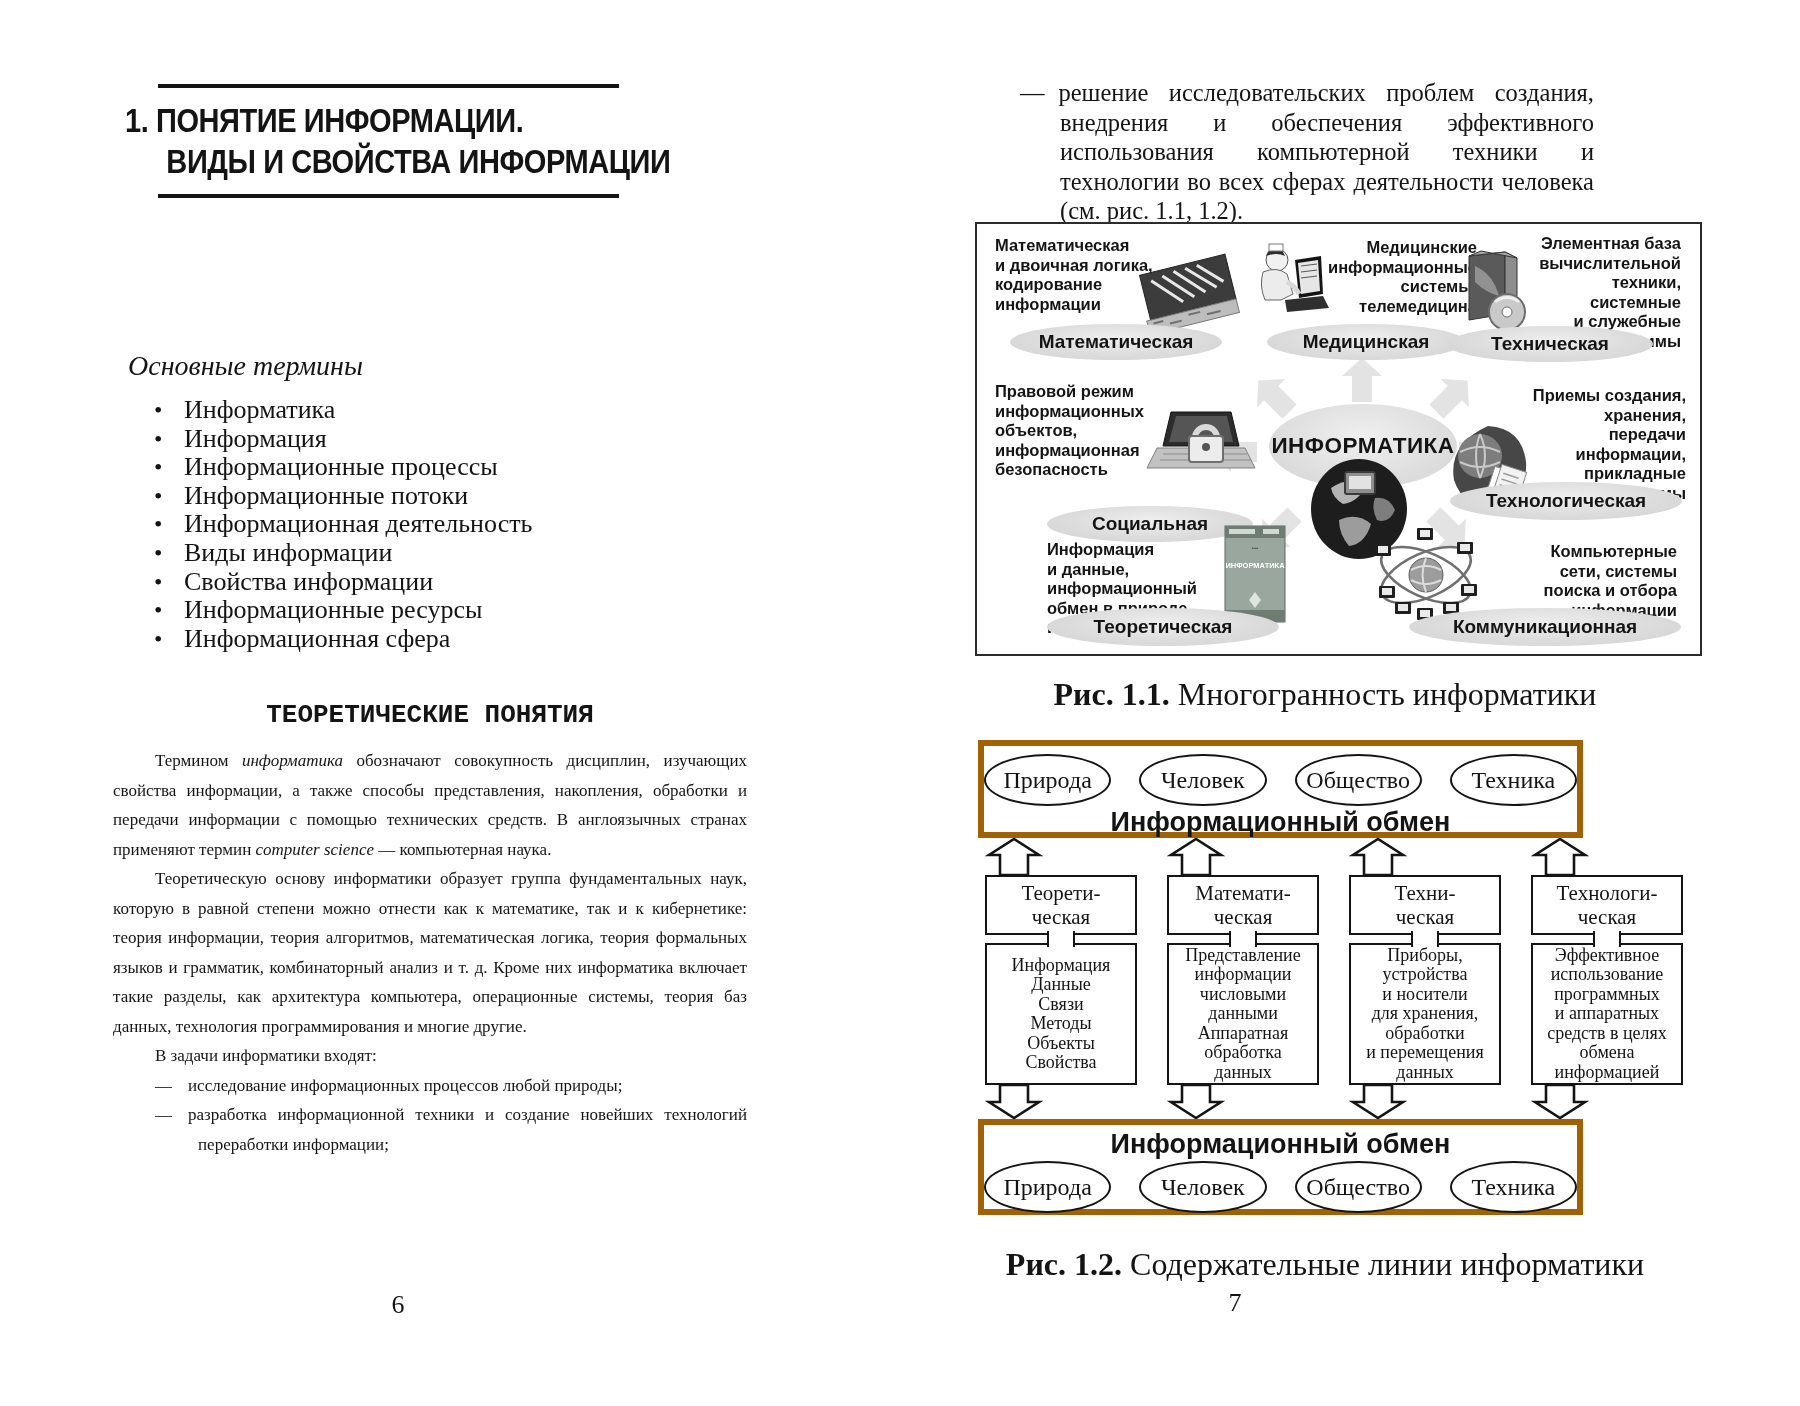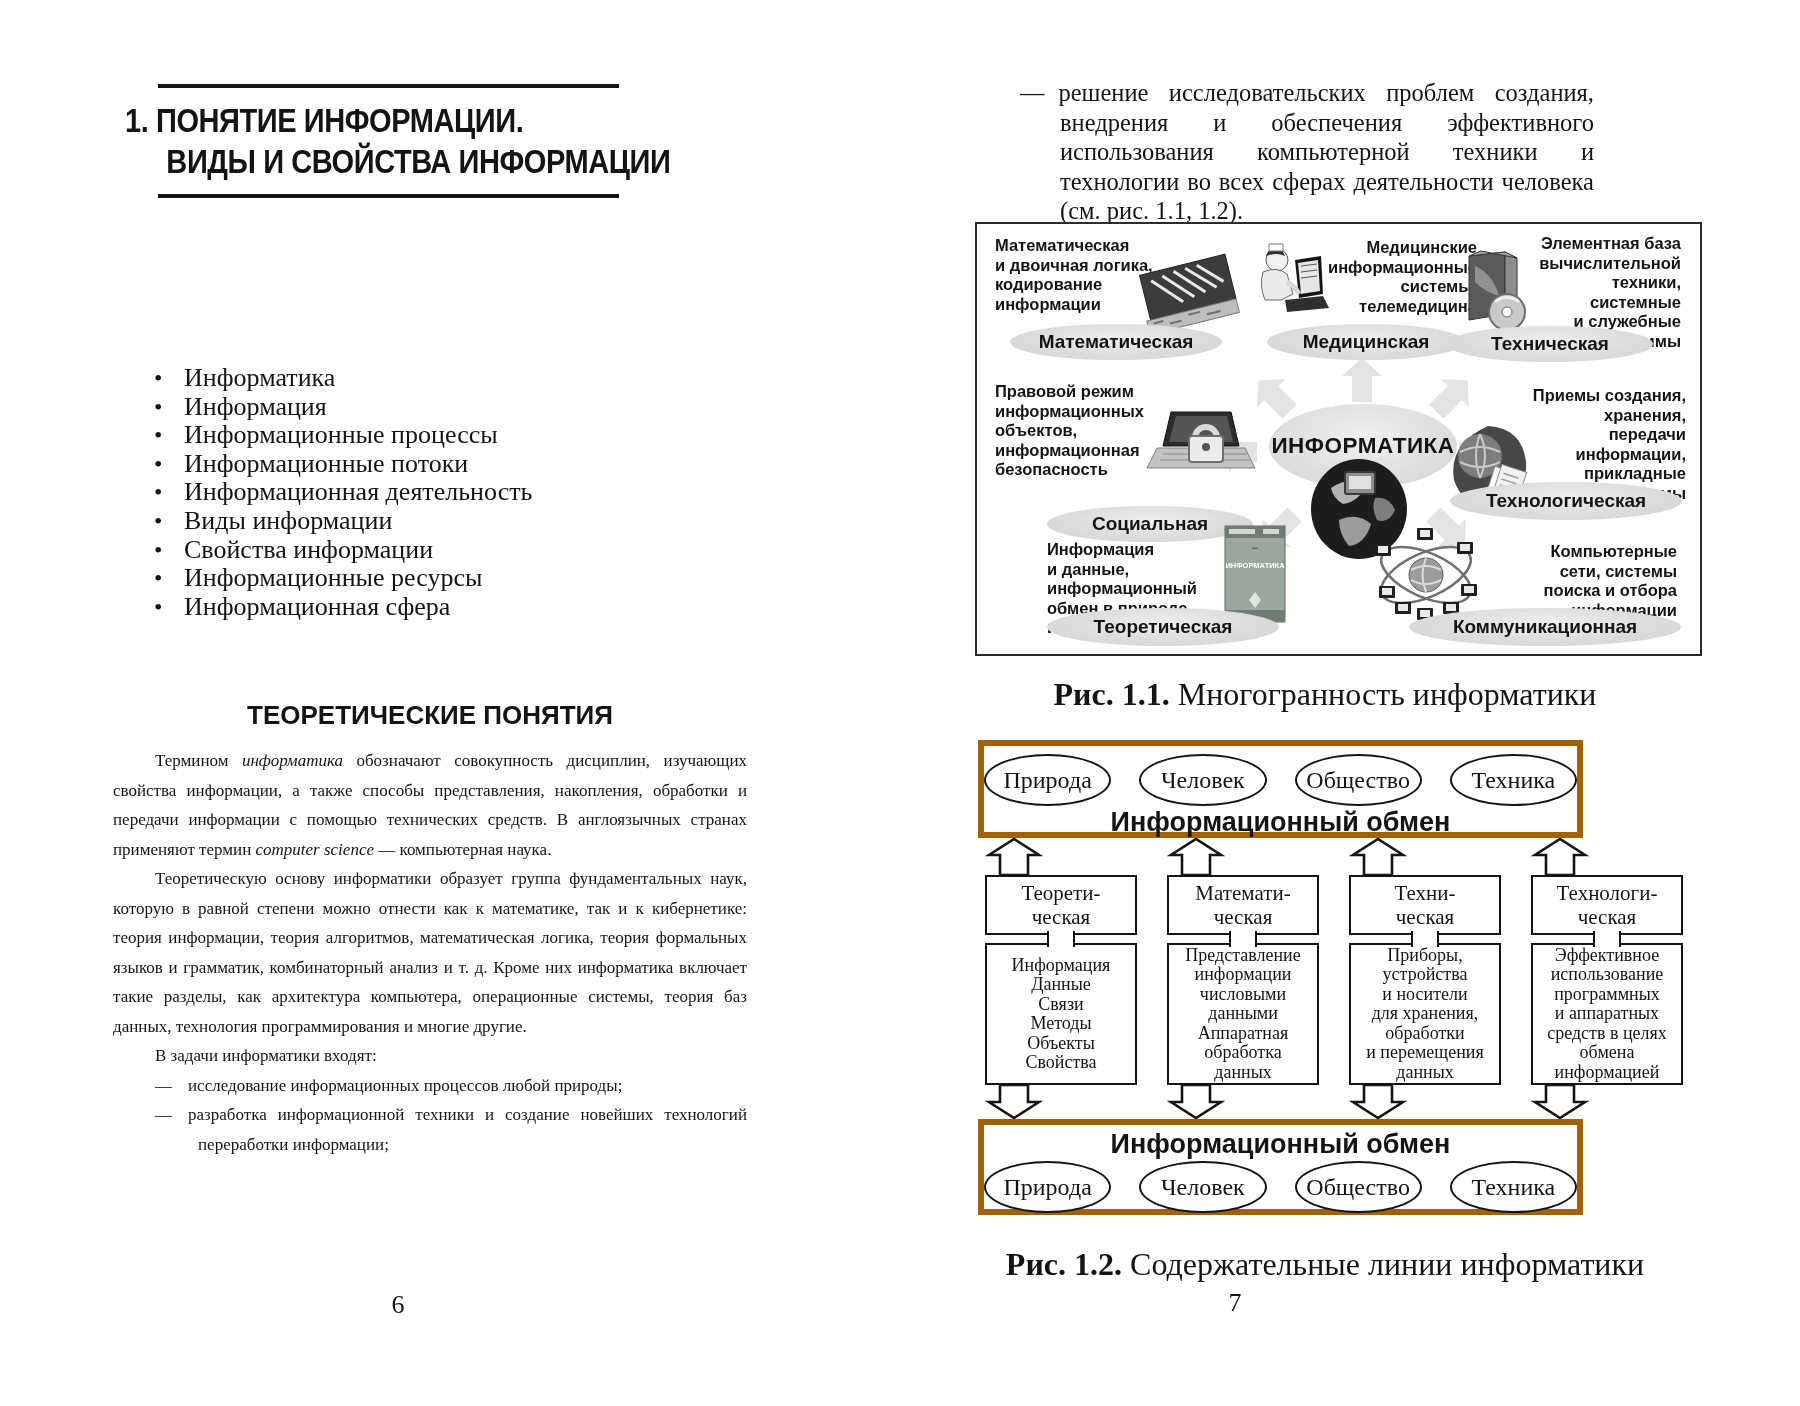--- a/index.html
+++ b/index.html
@@ -15,21 +15,21 @@
   .chapter-line.l1{margin-top:12px;}
   .chapter-line.l2{padding-left:47px;margin-bottom:12px;}
 
   .terms{left:128px;top:350px;width:560px;}
   .terms-heading{font-style:italic;font-size:28px;line-height:32px;}
   .terms-list{list-style:none;margin:14px 0 0 0;padding:0 0 0 26px;}
   .terms-list li{font-size:26px;line-height:28.6px;}
   .bullet{display:inline-block;width:30px;font-size:24px;}
 
   .section-heading{left:115px;top:700px;width:630px;text-align:center;
-                   font-family:Liberation Sans, sans-serif;font-weight:bold;font-size:26px;}
+                   font-family:Liberation Mono, monospace;font-weight:bold;font-size:26px;}
 
   .bodytext{left:113px;top:746px;width:634px;font-size:17px;line-height:29.5px;text-align:justify;}
   .bodytext p{margin:0;text-indent:42px;}
   .task-list{list-style:none;margin:0;padding:0;}
   .task-list li{padding-left:85px;text-indent:-43px;text-align:justify;}
   .dash{margin-right:16px;}
 
   .page-num{font-size:26px;text-align:center;}
   .page-num.left{left:115px;top:1290px;width:566px;}
   .page-num.right{left:920px;top:1288px;width:630px;}
@@ -128,20 +128,21 @@
   <section>
 
     <div class="abs chapter-head">
       <div class="chapter-rule"></div>
       <div class="chapter-line l1">1. ПОНЯТИЕ ИНФОРМАЦИИ.</div>
       <div class="chapter-line l2">ВИДЫ И СВОЙСТВА ИНФОРМАЦИИ</div>
       <div class="chapter-rule"></div>
     </div>
 
     <div class="abs terms">
+      <div class="terms-heading">Основные термины</div>
       <ul class="terms-list">
         <li><span class="bullet">•</span><span>Информатика</span></li>
         <li><span class="bullet">•</span><span>Информация</span></li>
         <li><span class="bullet">•</span><span>Информационные процессы</span></li>
         <li><span class="bullet">•</span><span>Информационные потоки</span></li>
         <li><span class="bullet">•</span><span>Информационная деятельность</span></li>
         <li><span class="bullet">•</span><span>Виды информации</span></li>
         <li><span class="bullet">•</span><span>Свойства информации</span></li>
         <li><span class="bullet">•</span><span>Информационные ресурсы</span></li>
         <li><span class="bullet">•</span><span>Информационная сфера</span></li>

